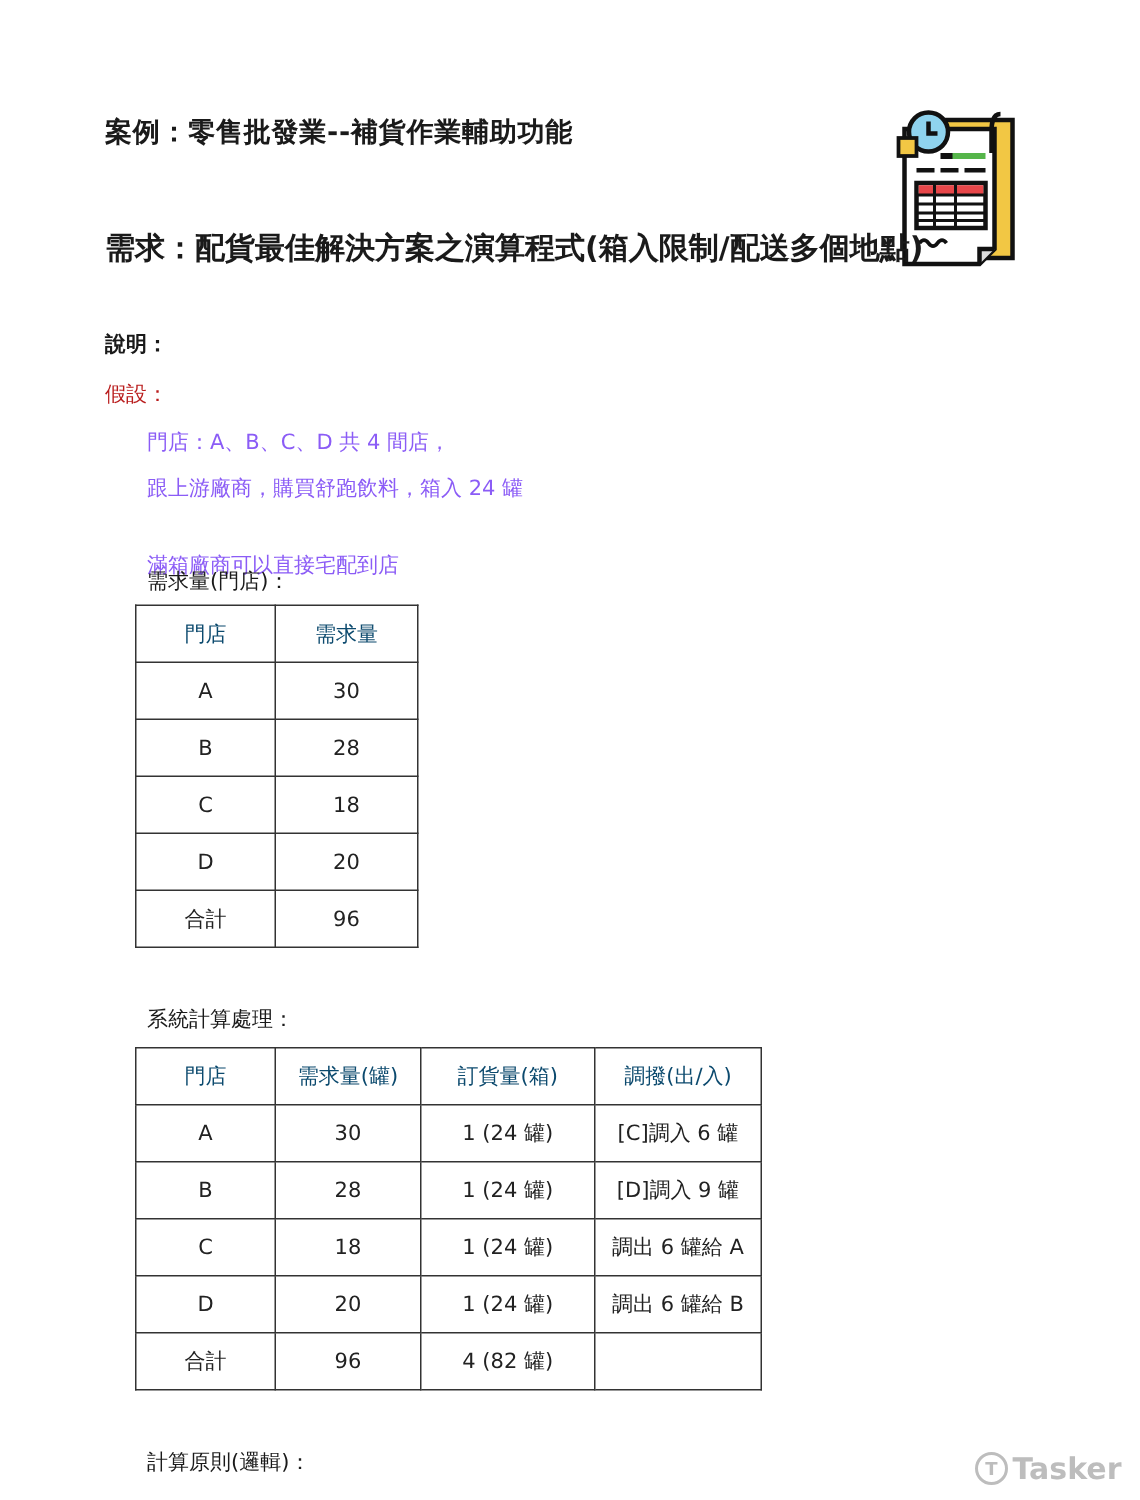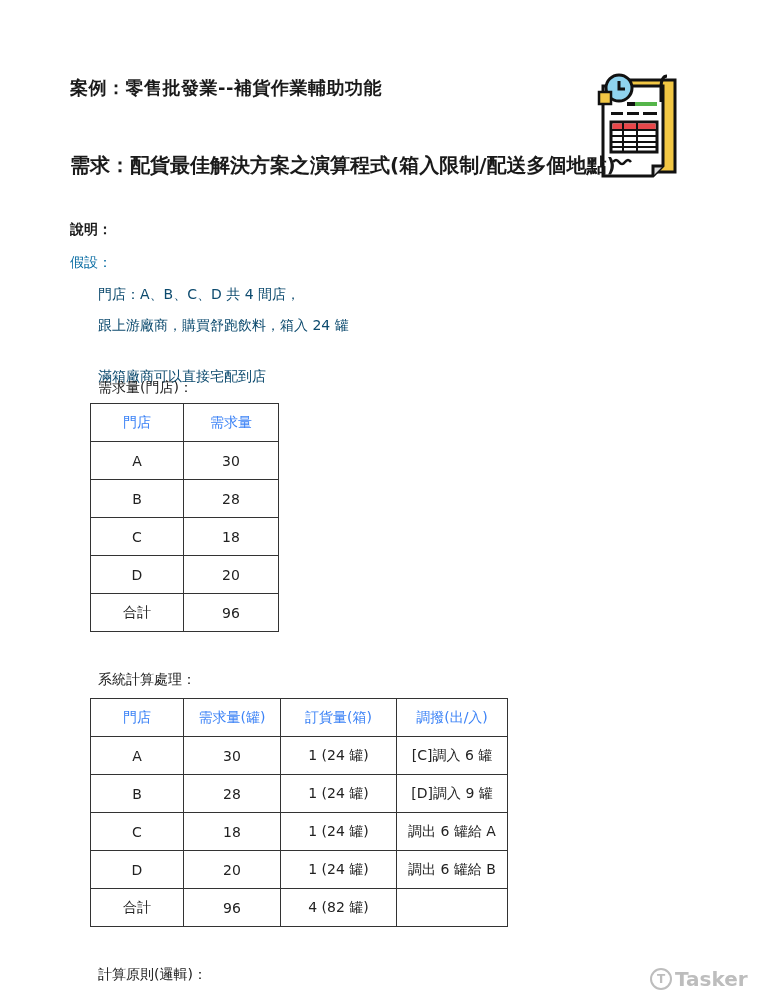--- a/index.html
+++ b/index.html
@@ -4,28 +4,28 @@
 <style>
   html, body { margin: 0; padding: 0; }
   body {
     width: 760px; height: 1000px; background: #ffffff; position: relative; overflow: hidden;
     font-family: "DejaVu Sans", "Liberation Sans", sans-serif; color: #1a1a1a;
   }
   .abs { position: absolute; }
   .title { left: 70px; top: 76px; font-size: 18px; font-weight: bold; letter-spacing: 0.5px; white-space: nowrap; }
   .subtitle { left: 70px; top: 152px; font-size: 20px; font-weight: bold; white-space: nowrap; }
   .h-explain { left: 70px; top: 221px; font-size: 14px; font-weight: bold; }
-  .assume { left: 70px; top: 254px; font-size: 14px; color: #0369a1; }
-  .line { left: 98px; font-size: 14px; color: #0c4a6e; white-space: nowrap; }
+  .assume { left: 70px; top: 254px; font-size: 14px; color: #b91c1c; }
+  .line { left: 98px; font-size: 14px; color: #8b5cf6; white-space: nowrap; }
   .h-sub { left: 98px; font-size: 14px; font-weight: normal; white-space: nowrap; }
   table.grid { position: absolute; border-collapse: collapse; font-size: 14px; color: #222; }
   table.grid td {
     border: 1.5px solid #333; text-align: center; vertical-align: middle; height: 37px; padding: 0;
   }
-  table.grid tr.head td { color: #3b82f6; }
+  table.grid tr.head td { color: #0c4a6e; }
   .icon { left: 597px; top: 72px; width: 84px; height: 108px; }
   .watermark { left: 650px; top: 964px; width: 100px; height: 30px; display: flex; align-items: center; gap: 3px; color: #bdbdbd; font-weight: bold; font-size: 20px; }
   .wm-logo { width: 22px; height: 22px; border-radius: 50%; border: 2.5px solid #bdbdbd; box-sizing: border-box; display: flex; align-items: center; justify-content: center; font-size: 12px; }
 </style>
 </head>
 <body>
 
 <div class="abs title">案例：零售批發業--補貨作業輔助功能</div>
 
 <svg class="abs icon" viewBox="0 0 84 108">

